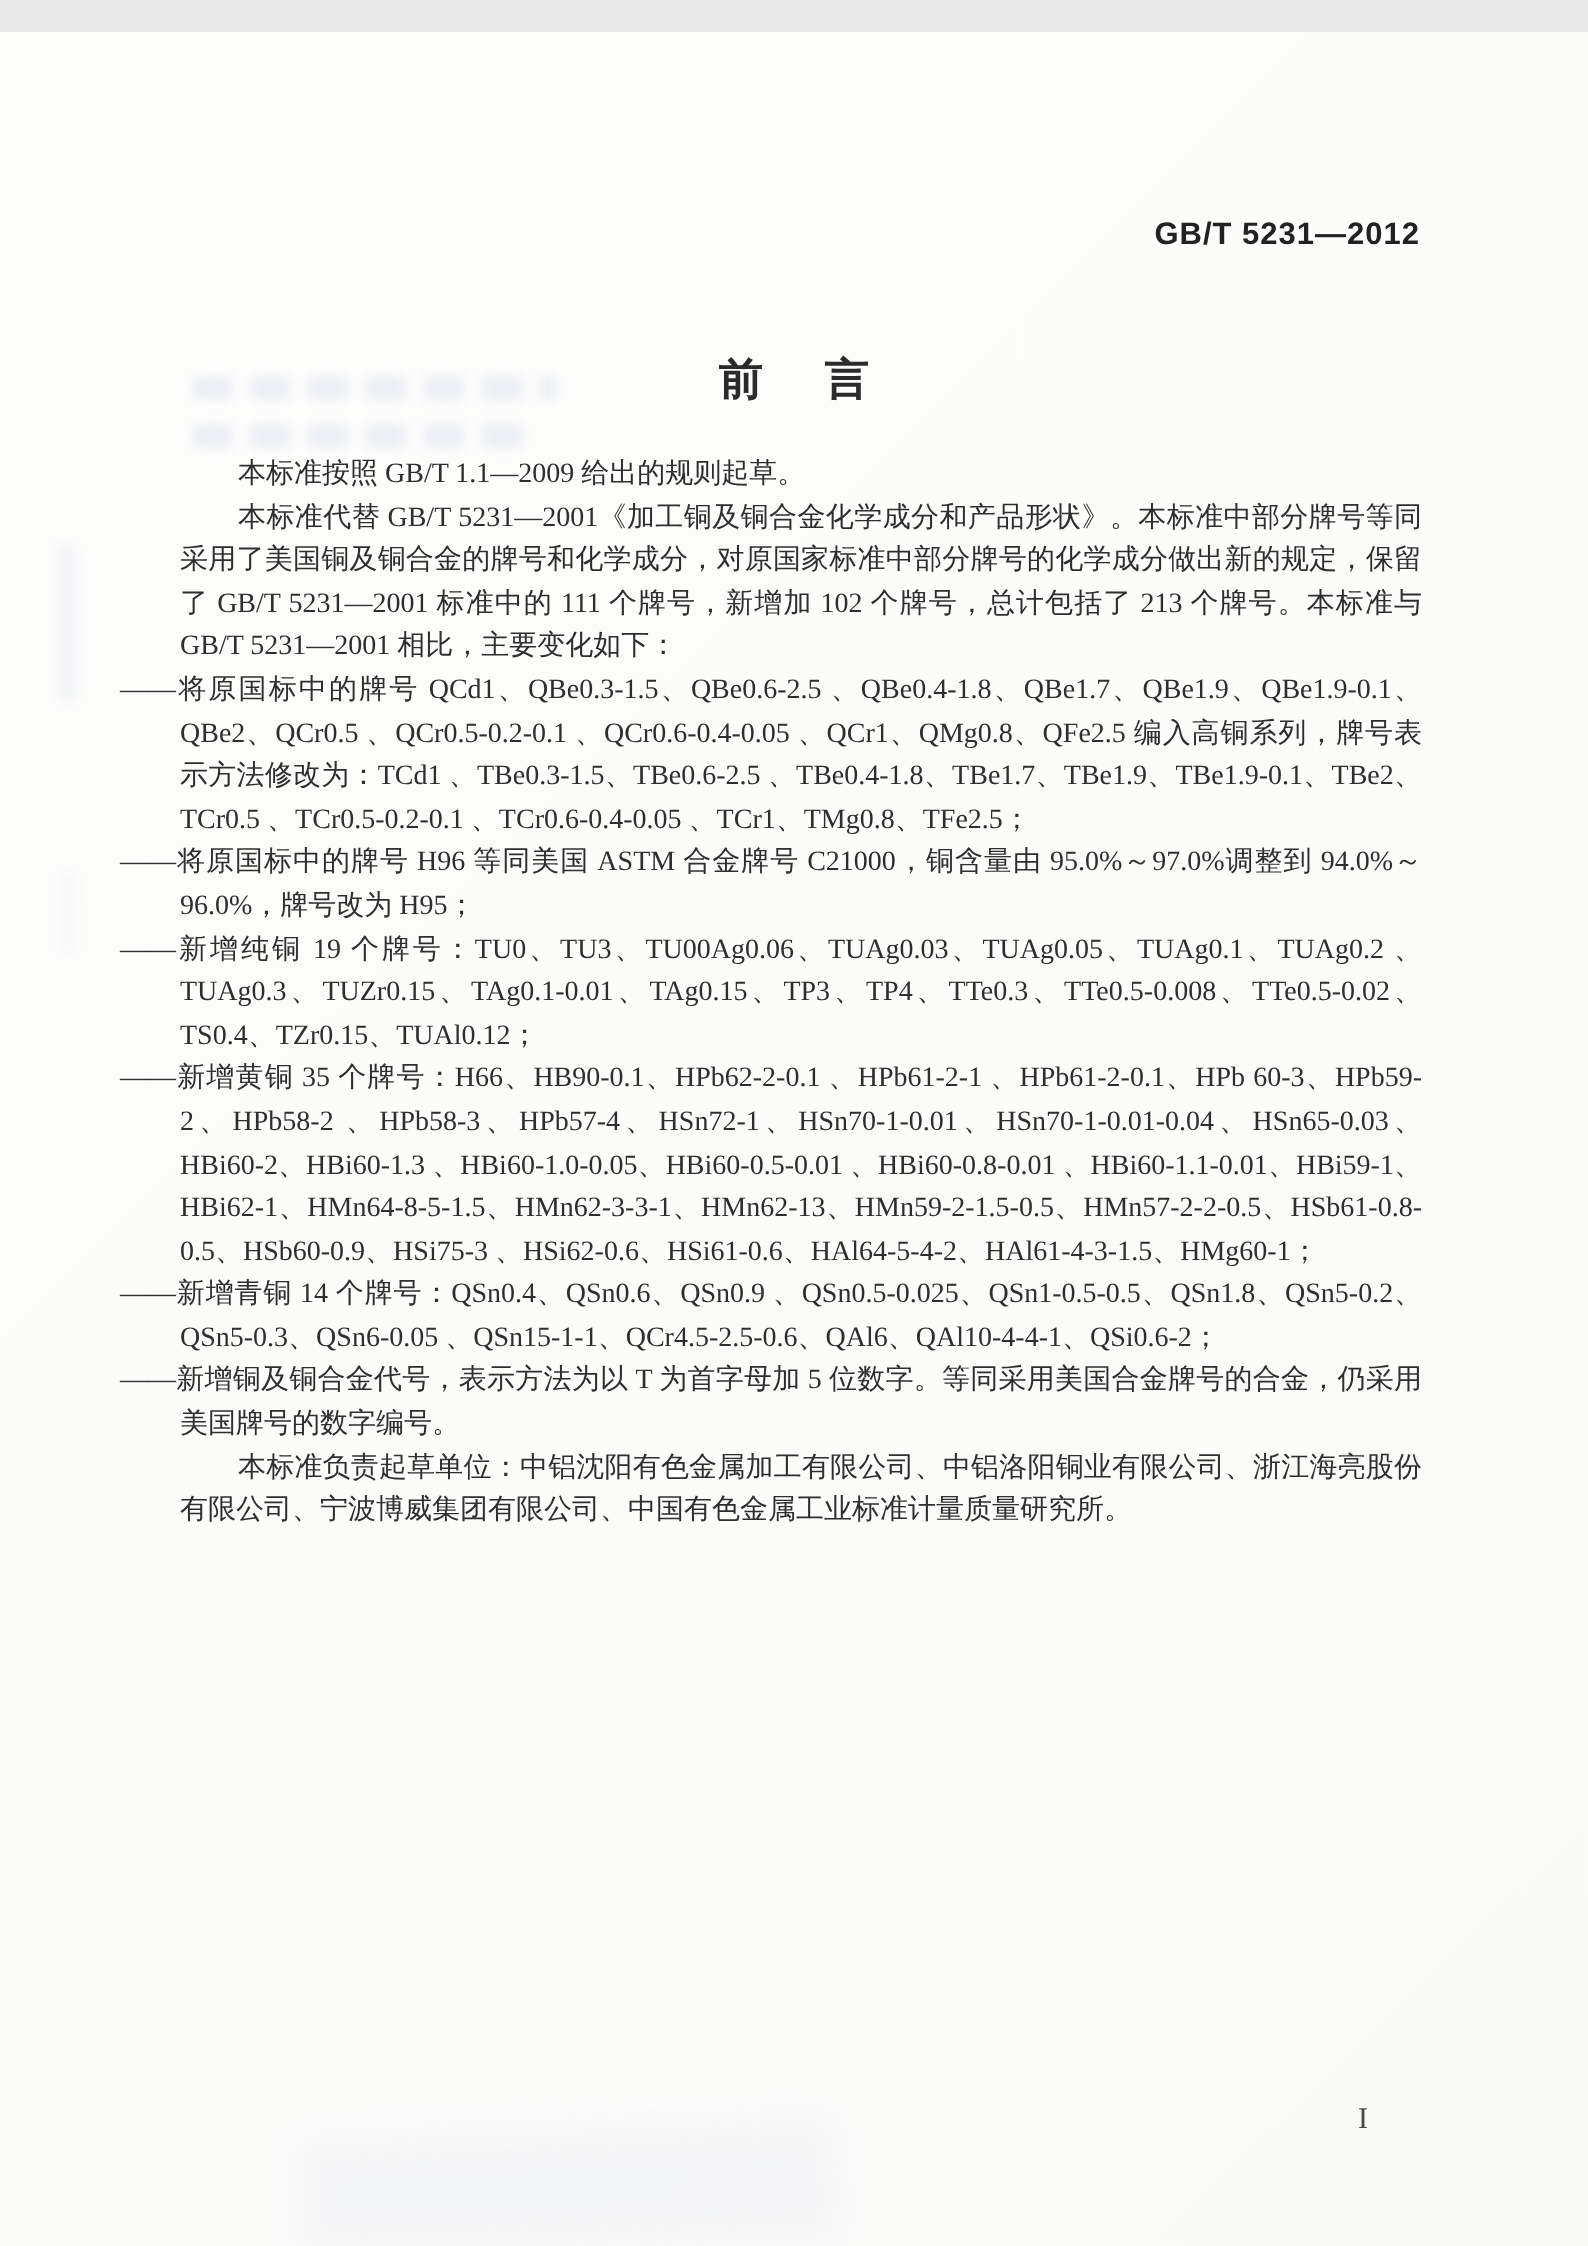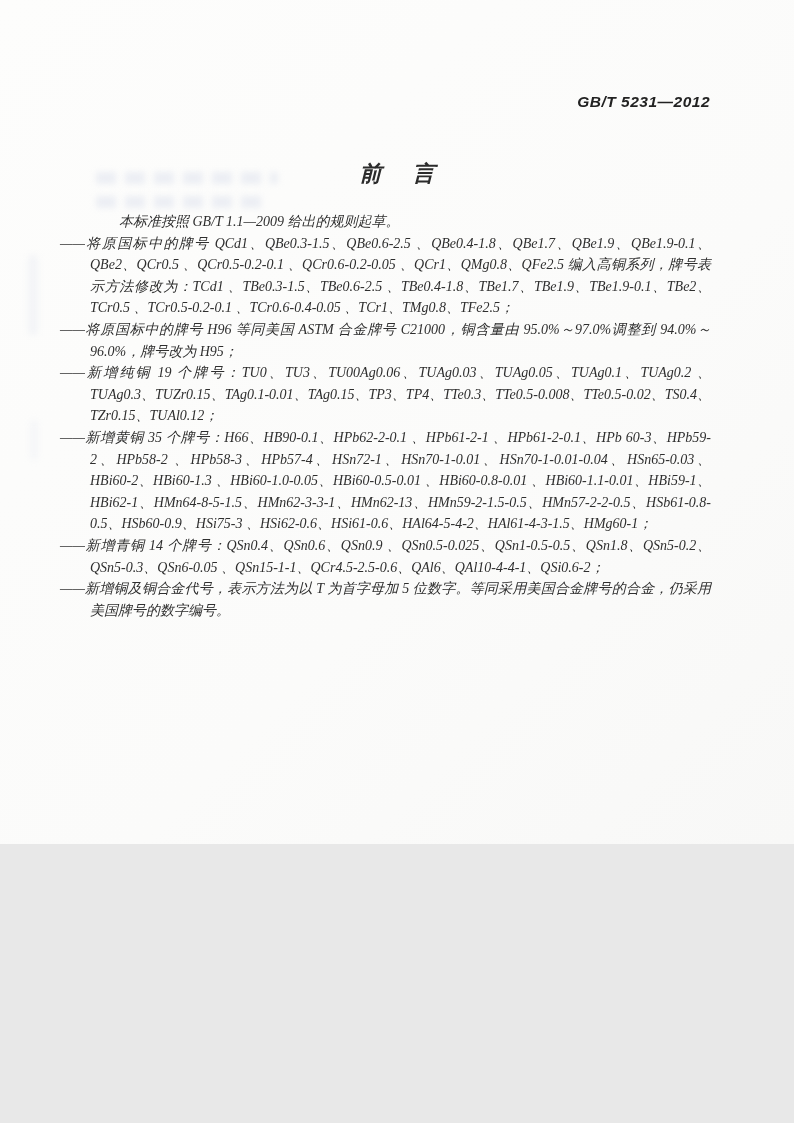--- a/index.html
+++ b/index.html
@@ -1,25 +1,24 @@
 <!DOCTYPE html>
 <html><head>
 <meta charset="utf-8">
 <style>
   html, body { margin: 0; padding: 0; background: #e8e8e8; }
   .page {
     position: relative;
     width: 794px;
-    height: 844px;
-    margin: 0 auto;
+    height: 1107px;
+    margin: 16px auto;
     background: linear-gradient(135deg, #fdfdfc 0%, #fbfbfa 60%, #f8f8f7 100%);
     overflow: hidden;
     font-family: "Liberation Serif", "DejaVu Serif", serif;
     color: #2e2e2e;
-    font-style: italic;
   }
 
   
   .std-number {
     position: absolute;
     top: 93px;
     right: 84px;
     font-family: "Liberation Sans", "DejaVu Sans", sans-serif;
     font-weight: bold;
     font-size: 15.5px;
@@ -105,25 +104,27 @@
 
   <div class="std-number">GB/T 5231—2012</div>
 
   <div class="fw-title">
     <span>前</span>
     <span>言</span>
   </div>
 
   <div class="content">
     <p class="indent">本标准按照 GB/T 1.1—2009 给出的规则起草。</p>
+    <p class="indent">本标准代替 GB/T 5231—2001《加工铜及铜合金化学成分和产品形状》。本标准中部分牌号等同采用了美国铜及铜合金的牌号和化学成分，对原国家标准中部分牌号的化学成分做出新的规定，保留了 GB/T 5231—2001 标准中的 111 个牌号，新增加 102 个牌号，总计包括了 213 个牌号。本标准与 GB/T 5231—2001 相比，主要变化如下：</p>
 
-    <div class="bullet">——将原国标中的牌号 QCd1、QBe0.3-1.5、QBe0.6-2.5 、QBe0.4-1.8、QBe1.7、QBe1.9、QBe1.9-0.1、QBe2、QCr0.5 、QCr0.5-0.2-0.1 、QCr0.6-0.2-0.05 、QCr1、QMg0.8、QFe2.5 编入高铜系列，牌号表示方法修改为：TCd1 、TBe0.3-1.5、TBe0.6-2.5 、TBe0.4-1.8、TBe1.7、TBe1.9、TBe1.9-0.1、TBe2、TCr0.5 、TCr0.5-0.2-0.1 、TCr0.6-0.4-0.05 、TCr1、TMg0.8、TFe2.5；</div>
+    <div class="bullet">——将原国标中的牌号 QCd1、QBe0.3-1.5、QBe0.6-2.5 、QBe0.4-1.8、QBe1.7、QBe1.9、QBe1.9-0.1、QBe2、QCr0.5 、QCr0.5-0.2-0.1 、QCr0.6-0.4-0.05 、QCr1、QMg0.8、QFe2.5 编入高铜系列，牌号表示方法修改为：TCd1 、TBe0.3-1.5、TBe0.6-2.5 、TBe0.4-1.8、TBe1.7、TBe1.9、TBe1.9-0.1、TBe2、TCr0.5 、TCr0.5-0.2-0.1 、TCr0.6-0.4-0.05 、TCr1、TMg0.8、TFe2.5；</div>
     <div class="bullet">——将原国标中的牌号 H96 等同美国 ASTM 合金牌号 C21000，铜含量由 95.0%～97.0%调整到 94.0%～96.0%，牌号改为 H95；</div>
     <div class="bullet">——新增纯铜 19 个牌号：TU0、TU3、TU00Ag0.06、TUAg0.03、TUAg0.05、TUAg0.1、TUAg0.2 、TUAg0.3、TUZr0.15、TAg0.1-0.01、TAg0.15、TP3、TP4、TTe0.3、TTe0.5-0.008、TTe0.5-0.02、TS0.4、TZr0.15、TUAl0.12；</div>
     <div class="bullet">——新增黄铜 35 个牌号：H66、HB90-0.1、HPb62-2-0.1 、HPb61-2-1 、HPb61-2-0.1、HPb 60-3、HPb59-2、HPb58-2 、HPb58-3、HPb57-4、HSn72-1、HSn70-1-0.01、HSn70-1-0.01-0.04、HSn65-0.03、HBi60-2、HBi60-1.3 、HBi60-1.0-0.05、HBi60-0.5-0.01 、HBi60-0.8-0.01 、HBi60-1.1-0.01、HBi59-1、HBi62-1、HMn64-8-5-1.5、HMn62-3-3-1、HMn62-13、HMn59-2-1.5-0.5、HMn57-2-2-0.5、HSb61-0.8-0.5、HSb60-0.9、HSi75-3 、HSi62-0.6、HSi61-0.6、HAl64-5-4-2、HAl61-4-3-1.5、HMg60-1；</div>
     <div class="bullet">——新增青铜 14 个牌号：QSn0.4、QSn0.6、QSn0.9 、QSn0.5-0.025、QSn1-0.5-0.5、QSn1.8、QSn5-0.2、QSn5-0.3、QSn6-0.05 、QSn15-1-1、QCr4.5-2.5-0.6、QAl6、QAl10-4-4-1、QSi0.6-2；</div>
     <div class="bullet">——新增铜及铜合金代号，表示方法为以 T 为首字母加 5 位数字。等同采用美国合金牌号的合金，仍采用美国牌号的数字编号。</div>
 
+    <p class="indent">本标准负责起草单位：中铝沈阳有色金属加工有限公司、中铝洛阳铜业有限公司、浙江海亮股份有限公司、宁波博威集团有限公司、中国有色金属工业标准计量质量研究所。</p>
   </div>
 
   <div class="page-number">I</div>
 
 </div>
 
 </body></html>

